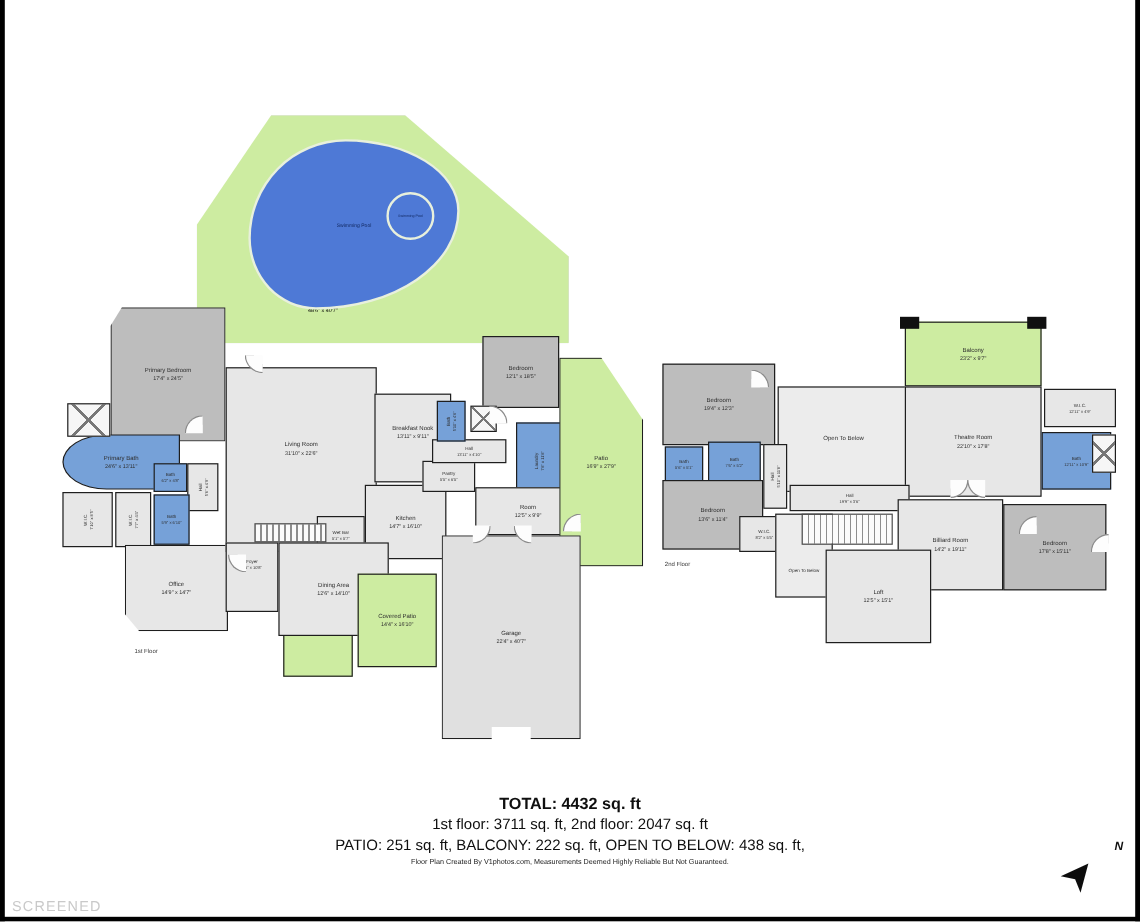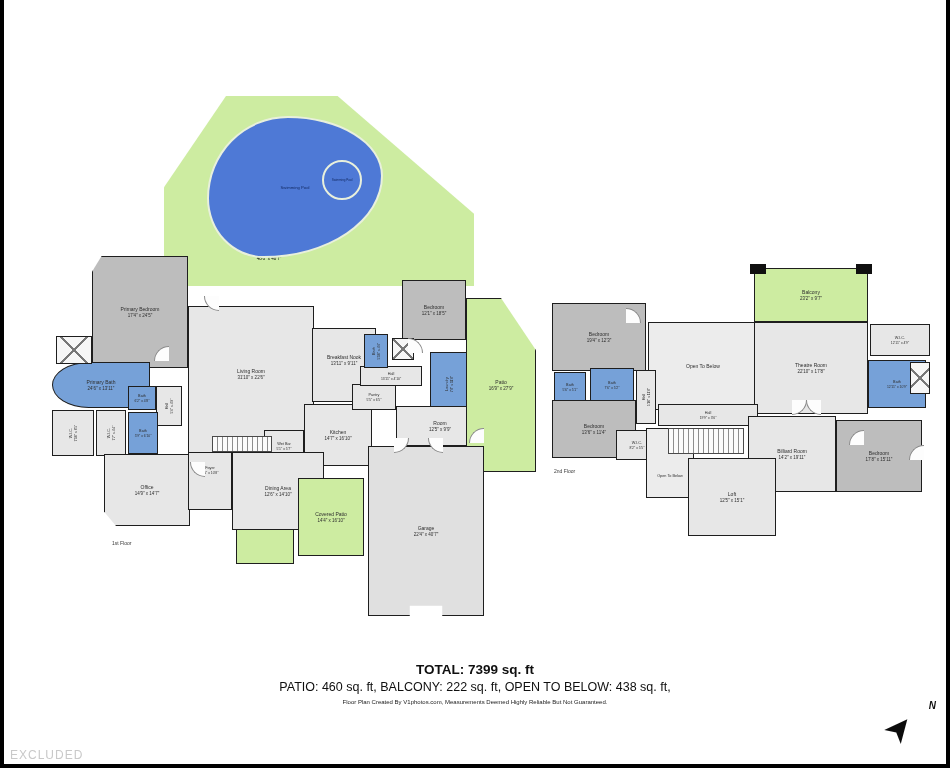--- a/index.html
+++ b/index.html
@@ -264,25 +264,26 @@
   </div>
   <div class="floor-tag" style="left:550px;top:468px;">2nd Floor</div>
 
   <div class="door" style="left:788px;top:400px;transform:rotate(-90deg);"></div>
   <div class="door" style="left:802px;top:400px;"></div>
   <div class="door" style="left:845px;top:430px;transform:rotate(90deg);"></div>
   <div class="door" style="left:905px;top:445px;transform:rotate(90deg);"></div>
   <div class="door" style="left:622px;top:308px;transform:rotate(180deg);"></div>
 
   <div class="summary">
-    <div class="l1">TOTAL: 7399 sq. ft</div>
-    <div class="ln">PATIO: 460 sq. ft, BALCONY: 222 sq. ft, OPEN TO BELOW: 438 sq. ft,</div>
+    <div class="l1">TOTAL: 4432 sq. ft</div>
+    <div class="ln">1st floor: 3711 sq. ft, 2nd floor: 2047 sq. ft</div>
+    <div class="ln">PATIO: 251 sq. ft, BALCONY: 222 sq. ft, OPEN TO BELOW: 438 sq. ft,</div>
     <div class="credit">Floor Plan Created By V1photos.com, Measurements Deemed Highly Reliable But Not Guaranteed.</div>
   </div>
 
-  <div class="watermark">EXCLUDED</div>
+  <div class="watermark">SCREENED</div>
 
   <div class="compass">
     <span class="compass-n">N</span>
     <span class="compass-arrow">➤</span>
   </div>
 
 </div>
 
 </body></html>

